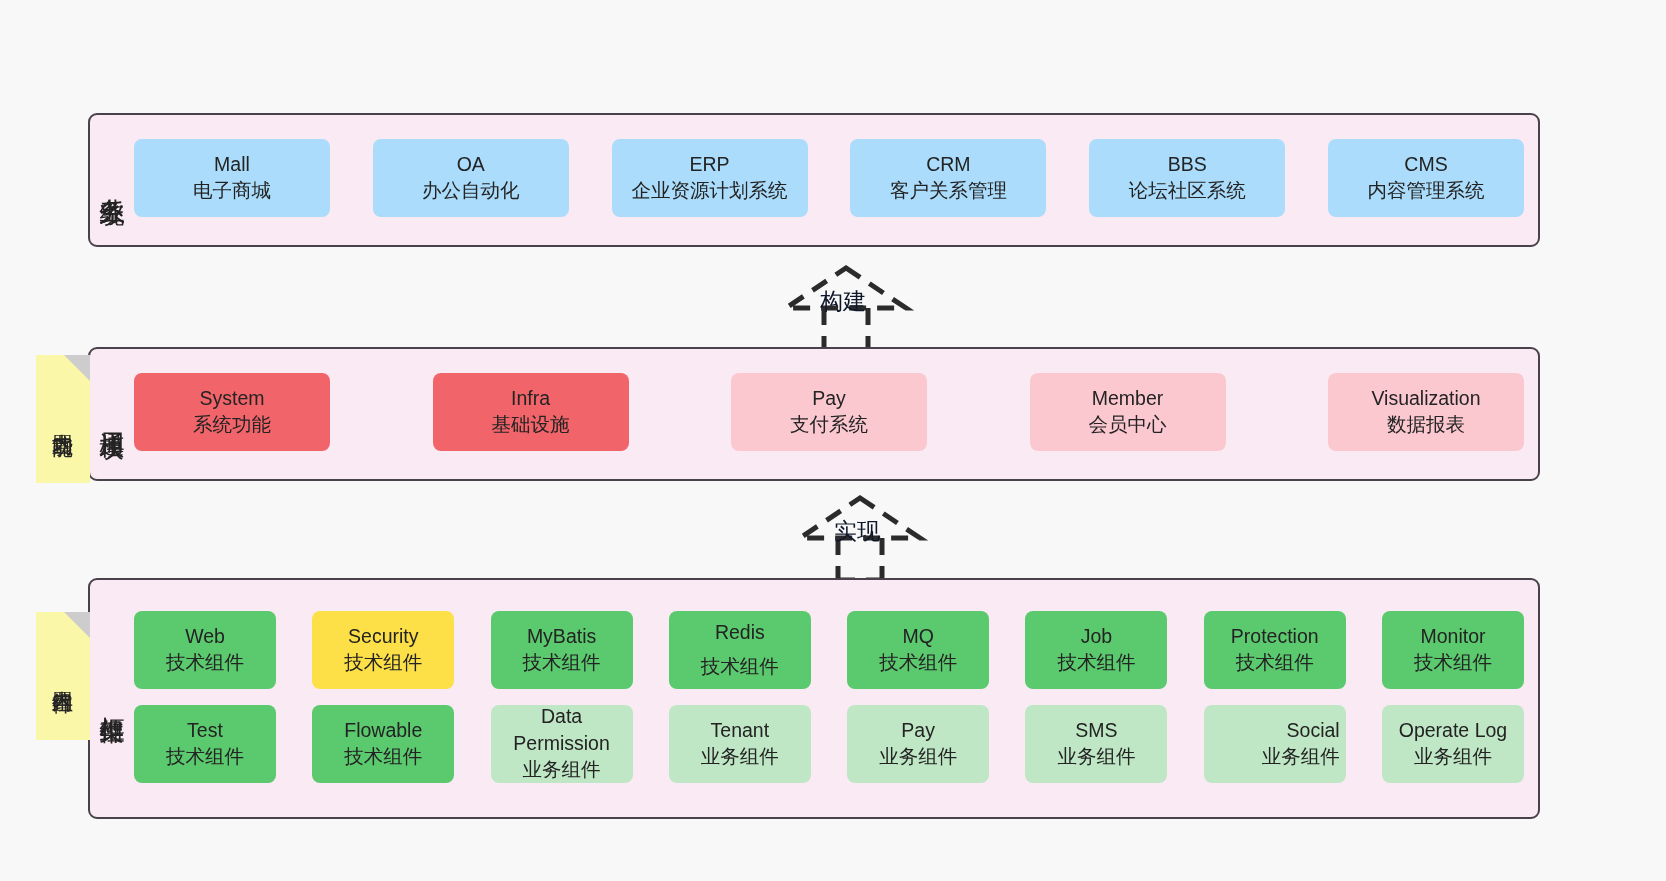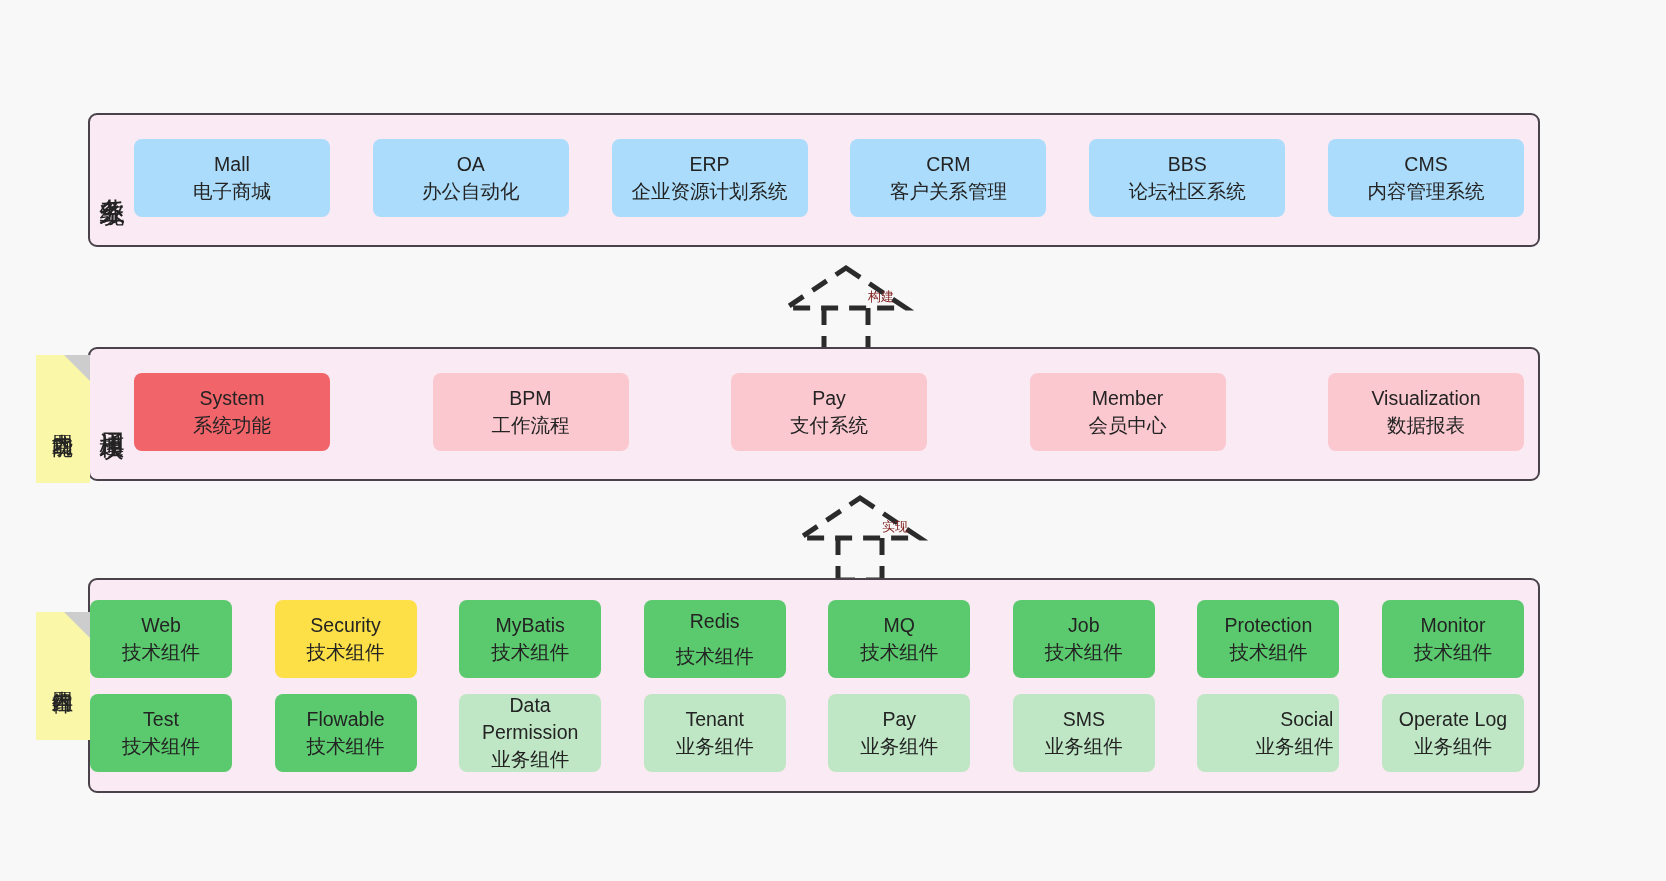--- a/index.html
+++ b/index.html
@@ -71,21 +71,21 @@
     align-items: center;
     justify-content: center;
     text-align: center;
     color: #232323;
     font-size: 19.5px;
     line-height: 1.38;
     padding: 4px 6px;
     user-select: none;
   }
   .node .t1 { white-space: nowrap; }
-  .node .t2 { white-space: nowrap; }
+  .node .t2 { white-space: nowrap; font-family: Liberation Serif, serif; }
   .node.wrap .t1 { white-space: normal; }
 
   .blue   { background: #abdcfb; }
   .red    { background: #f1646a; }
   .pink   { background: #fbc8d0; }
   .green  { background: #5bc96e; }
   .lgreen { background: #bfe7c5; }
 
   
   .sticky {
@@ -115,27 +115,26 @@
     border-color: transparent #cdcdcd transparent transparent;
   }
 
   
   .connector {
     position: absolute;
   }
   .connector svg { display: block; overflow: visible; }
   .conn-label {
     position: absolute;
-    color: #7f1d1d;
-    font-size: 13px;
+    color: #0f172a;
+    font-size: 23px;
     line-height: 1;
     background: transparent;
     white-space: nowrap;
     user-select: none;
-    margin-left: 48px;
   }
 </style>
 </head>
 <body style="background: rgb(248, 248, 248);">
 
 <div class="canvas">
 
   <div class="layer" id="layer-business" style="left: 88px; top: 113px; width: 1452px; height: 134px; background: rgb(250, 234, 243); border-color: rgb(74, 66, 74);">
     <div class="layer-label">业务系统</div>
     <div class="layer-body">
@@ -179,23 +178,23 @@
   </div>
 
   <div class="layer" id="layer-common" style="left: 88px; top: 347px; width: 1452px; height: 134px; background: rgb(250, 234, 243); border-color: rgb(74, 66, 74);">
     <div class="layer-label">通用模块</div>
     <div class="layer-body">
       <div class="row">
         <div class="node red" style="width: 196px; height: 78px; background: rgb(241, 100, 106);">
           <span class="t1">System</span>
           <span class="t2">系统功能</span>
         </div>
-        <div class="node pink" style="width: 196px; height: 78px; background: rgb(251, 200, 208);">
-          <span class="t1">BPM</span>
-          <span class="t2">工作流程</span>
+        <div class="node red" style="width: 196px; height: 78px; background: rgb(241, 100, 106);">
+          <span class="t1">Infra</span>
+          <span class="t2">基础设施</span>
         </div>
         <div class="node pink" style="width: 196px; height: 78px; background: rgb(251, 200, 208);">
           <span class="t1">Pay</span>
           <span class="t2">支付系统</span>
         </div>
         <div class="node pink" style="width: 196px; height: 78px; background: rgb(251, 200, 208);">
           <span class="t1">Member</span>
           <span class="t2">会员中心</span>
         </div>
         <div class="node pink" style="width: 196px; height: 78px; background: rgb(251, 200, 208);">
@@ -212,21 +211,21 @@
   </div>
 
   <div class="connector" style="left:772px; top:492px; width:180px; height:90px;">
     <svg width="180" height="90" viewBox="0 0 180 90">
       <path d="M 88 6 L 148 46 L 28 46 Z" fill="#f8f8f8" stroke="#2b2b2b" stroke-width="5" stroke-dasharray="17 11" stroke-linecap="butt" stroke-linejoin="miter"></path>
       <path d="M 66 46 L 66 90 M 110 46 L 110 90 M 66 88 L 110 88" fill="none" stroke="#2b2b2b" stroke-width="5" stroke-dasharray="17 11" stroke-linecap="butt"></path>
     </svg>
     <span class="conn-label" style="left:62px; top:28px;">实现</span>
   </div>
 
-  <div class="layer" id="layer-framework" style="left: 88px; top: 578px; width: 1452px; height: 215px; background: rgb(250, 234, 243); border-color: rgb(74, 66, 74); flex-direction: column;">
+  <div class="layer" id="layer-framework" style="left: 88px; top: 578px; width: 1452px; height: 241px; background: rgb(250, 234, 243); border-color: rgb(74, 66, 74);">
     <div class="layer-label">框架组件</div>
     <div class="layer-body">
 
       <div class="row">
         <div class="node green" style="width: 142px; height: 78px; background: rgb(91, 201, 110);">
           <span class="t1">Web</span>
           <span class="t2">技术组件</span>
         </div>
         <div class="node green" style="width: 142px; height: 78px; background: #fde047;">
           <span class="t1">Security</span>

